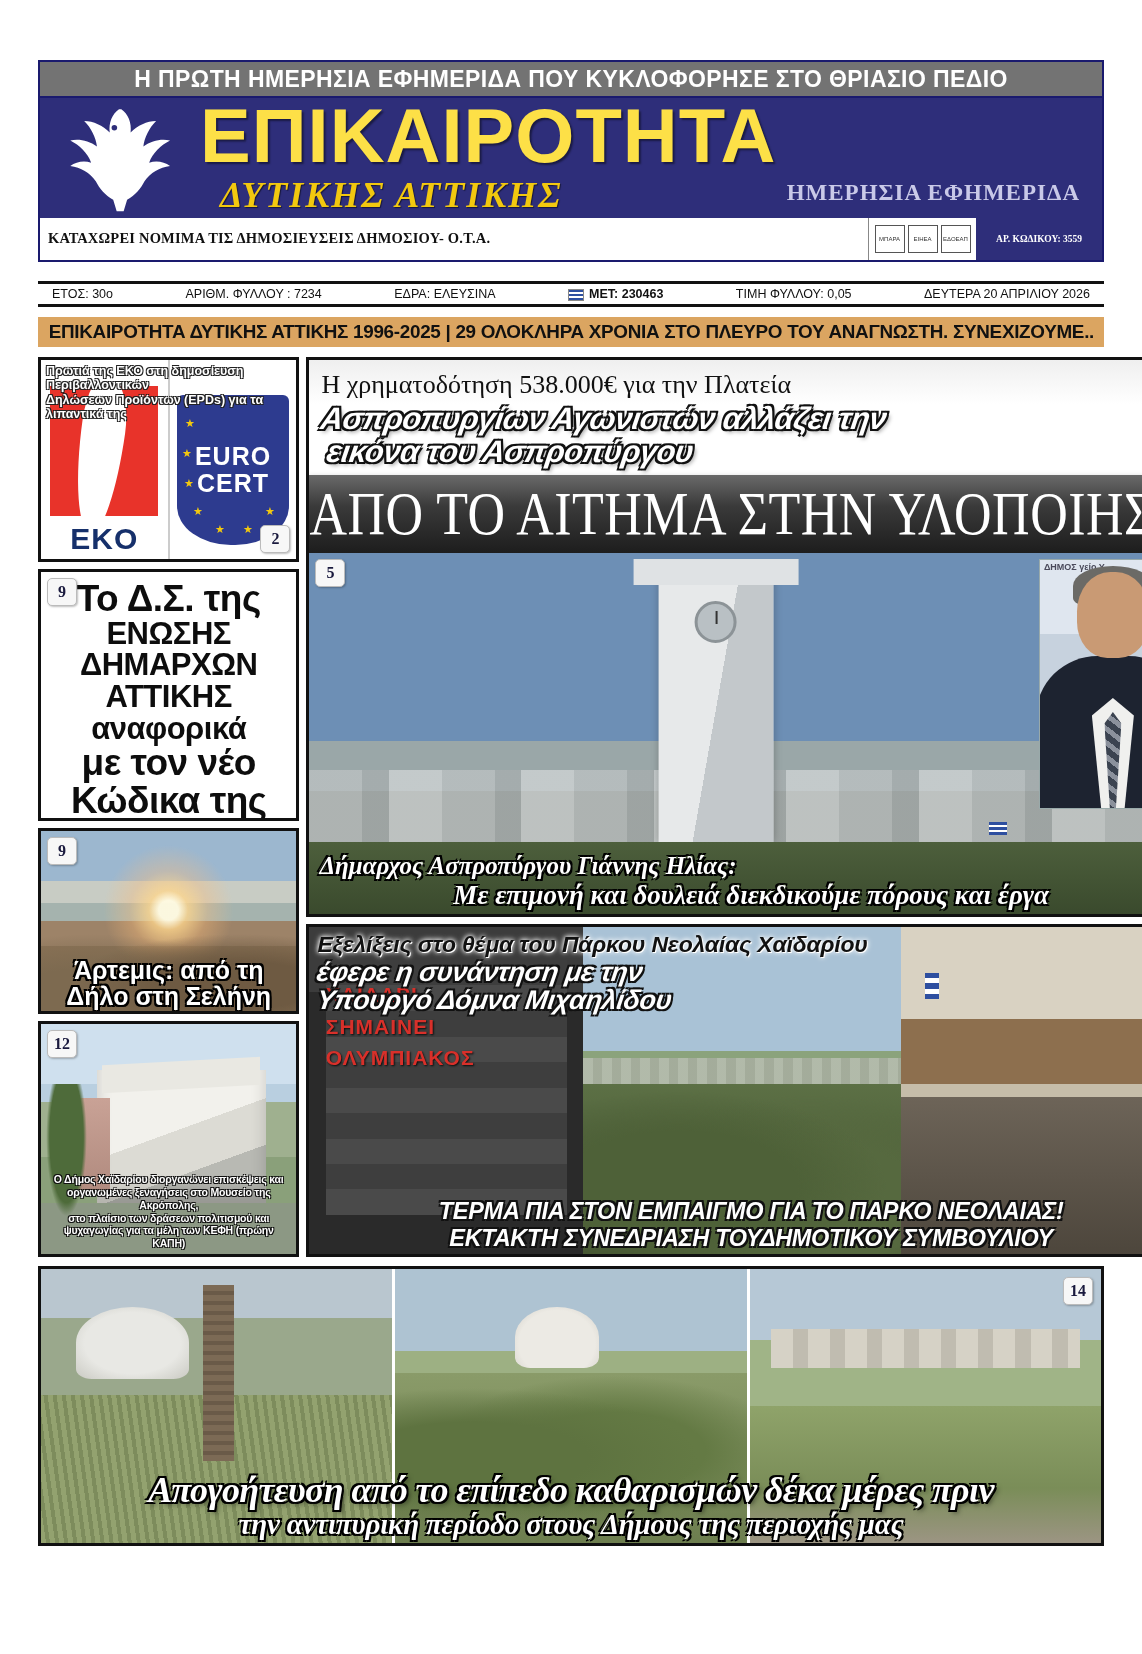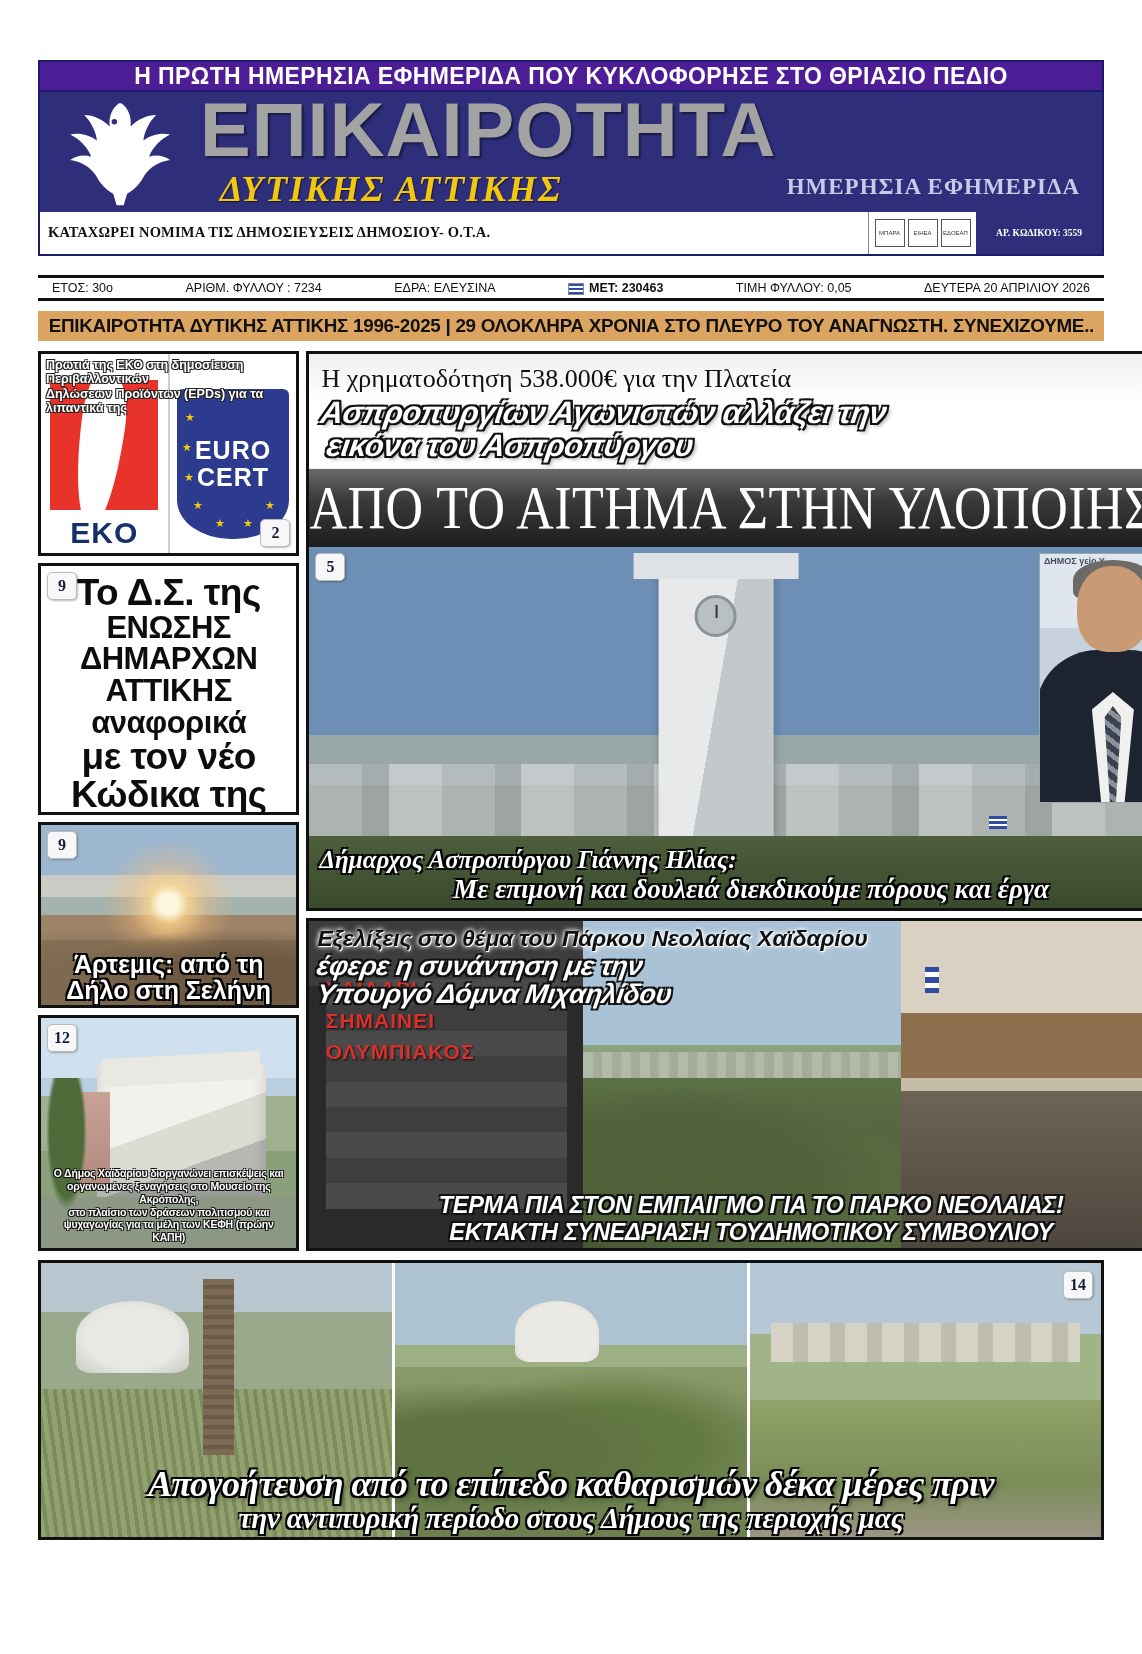--- a/index.html
+++ b/index.html
@@ -16,22 +16,22 @@
     position: relative;
     width: 1142px;
     height: 1654px;
     padding: 0 38px;
     background: #ffffff;
   }
 
   
   .tagline-bar {
     margin-top: 60px;
-    height: 32px;
-    background: #4c1d95;
+    height: 38px;
+    background: #737373;
     border: 2px solid #1a1a6e;
     display: flex;
     align-items: center;
     justify-content: center;
   }
   .tagline-bar span {
     color: #ffffff;
     font-size: 23px;
     font-weight: bold;
     letter-spacing: 0.4px;
@@ -50,21 +50,21 @@
     position: absolute;
     left: 14px; top: 2px;
     width: 130px; height: 116px;
     color: #ffffff;
   }
   .brand-main {
     position: absolute;
     left: 160px; top: -6px;
     font-size: 76px;
     font-weight: bold;
-    color: #a3a3a3;
+    color: #fde047;
     letter-spacing: 1px;
     text-shadow: 2px 2px 2px rgba(0,0,0,0.45);
     font-family: "Liberation Sans", sans-serif;
   }
   .brand-sub {
     position: absolute;
     left: 180px; top: 76px;
     font-size: 36px;
     font-weight: bold;
     font-style: italic;

